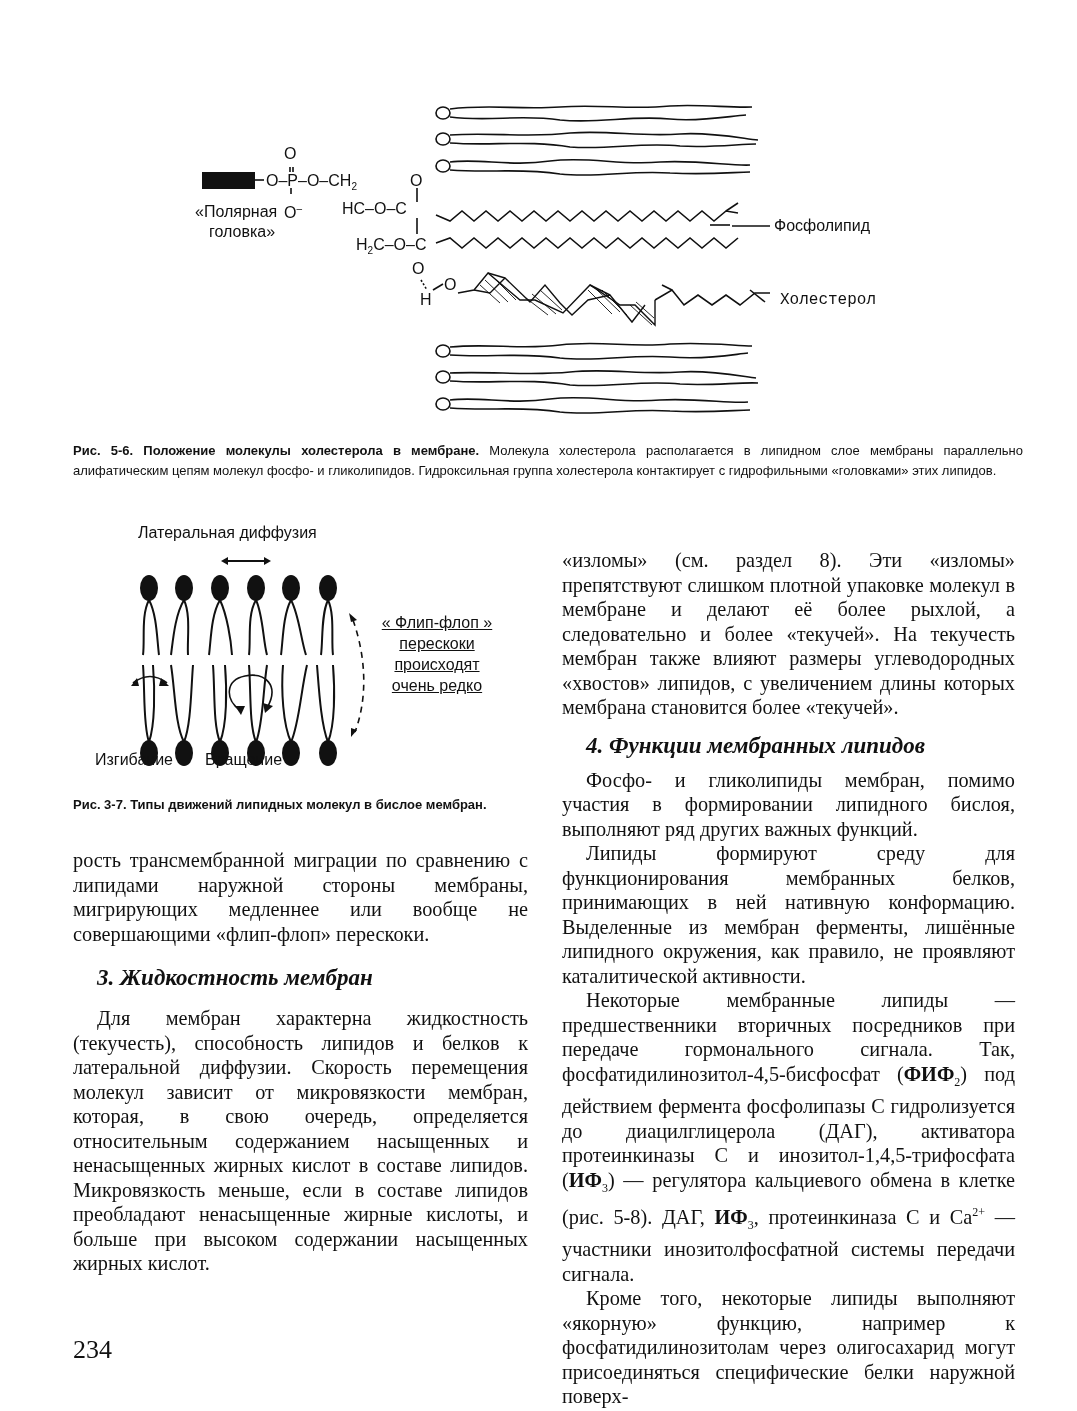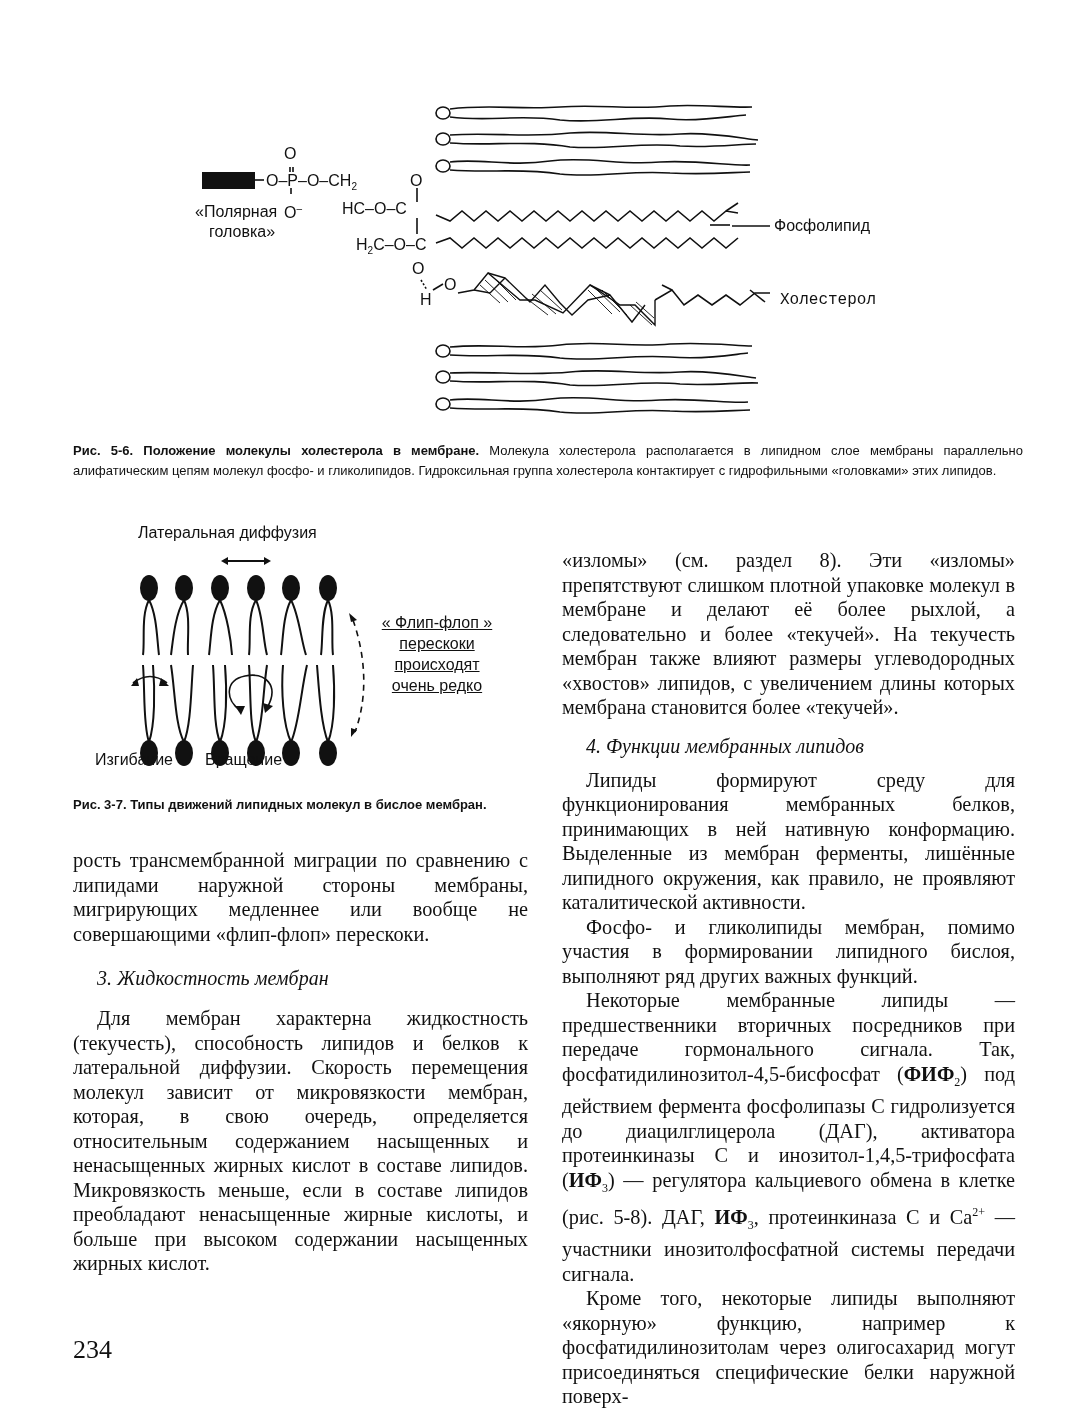--- a/index.html
+++ b/index.html
@@ -17,21 +17,21 @@
   .caption { position:absolute; font-size:13px; line-height:20px; }
   .caption b { font-weight:bold; }
 
   
   #fig57 { left:95px; top:520px; width:440px; height:260px; }
 
   
   .col { position:absolute; font-size:20.3px; line-height:24.5px; text-align:justify; }
   .col p { margin:0; }
   .col .indent { text-indent:24px; }
-  .col h3 { margin:0; font-style:italic; font-weight:normal; font-size:20px; line-height:24px; padding-left:24px; }
+  .col h3 { margin:0; font-style:italic; font-weight:bold; font-size:23px; line-height:24px; padding-left:24px; }
   .col sub { font-size:12px; }
   .col sup { font-size:12px; }
 
   .pagenum { position:absolute; left:73px; top:1335px; font-size:26px; }
 </style>
 </head>
 <body>
 
 <div id="fig56" class="abs">
   <svg width="720" height="340" viewBox="0 0 720 340" style="position:absolute;left:0;top:0;" fill="none" stroke="#111" stroke-width="1.6">
@@ -213,19 +213,19 @@
   <h3>3. Жидкостность мембран</h3>
   <div style="height:16px"></div>
   <p class="indent">Для мембран характерна жидкостность (текучесть), способность липидов и белков к латеральной диффузии. Скорость перемещения молекул зависит от микровязкости мембран, которая, в свою очередь, определяется относительным содержанием насыщенных и ненасыщенных жирных кислот в составе липидов. Микровязкость меньше, если в составе липидов преобладают ненасыщенные жирные кислоты, и больше при высоком содержании насыщенных жирных кислот.</p>
 </div>
 
 <div class="col serif" style="left:562px;top:522px;width:453px;margin-top:26px;">
   <p>«изломы» (см. раздел 8). Эти «изломы» препятствуют слишком плотной упаковке молекул в мембране и делают её более рыхлой, а следовательно и более «текучей». На текучесть мембран также влияют размеры углеводородных «хвостов» липидов, с увеличением длины которых мембрана становится более «текучей».</p>
   <div style="height:14px"></div>
   <h3>4. Функции мембранных липидов</h3>
   <div style="height:10px"></div>
+  <p class="indent">Фосфо- и гликолипиды мембран, помимо участия в формировании липидного бислоя, выполняют ряд других важных функций.</p>
   <p class="indent">Липиды формируют среду для функционирования мембранных белков, принимающих в ней нативную конформацию. Выделенные из мембран ферменты, лишённые липидного окружения, как правило, не проявляют каталитической активности.</p>
-  <p class="indent">Фосфо- и гликолипиды мембран, помимо участия в формировании липидного бислоя, выполняют ряд других важных функций.</p>
   <p class="indent"><span>Некоторые мембранные липиды — предшественники вторичных посредников при передаче гормонального сигнала. Так, фосфатидилинозитол-4,5-бисфосфат (</span><b>ФИФ</b><sub>2</sub><span>) под действием фермента фосфолипазы С гидролизуется до диацилглицерола (ДАГ), активатора протеинкиназы С и инозитол-1,4,5-трифосфата (</span><b>ИФ</b><sub>3</sub><span>) — регулятора кальциевого обмена в клетке (рис. 5-8). ДАГ, </span><b>ИФ</b><sub>3</sub><span>, протеинкиназа С и Ca</span><sup>2+</sup><span> — участники инозитолфосфатной системы передачи сигнала.</span></p>
   <p class="indent">Кроме того, некоторые липиды выполняют «якорную» функцию, например к фосфатидилинозитолам через олигосахарид могут присоединяться специфические белки наружной поверх-</p>
 </div>
 
 <div class="pagenum serif">234</div>
 
 </body></html>

